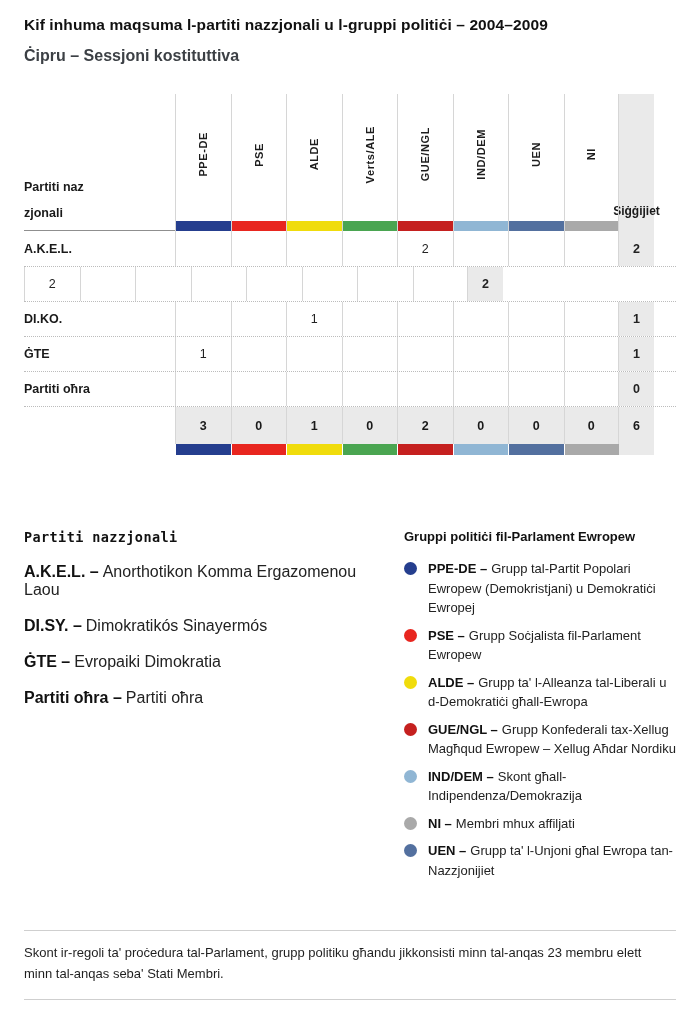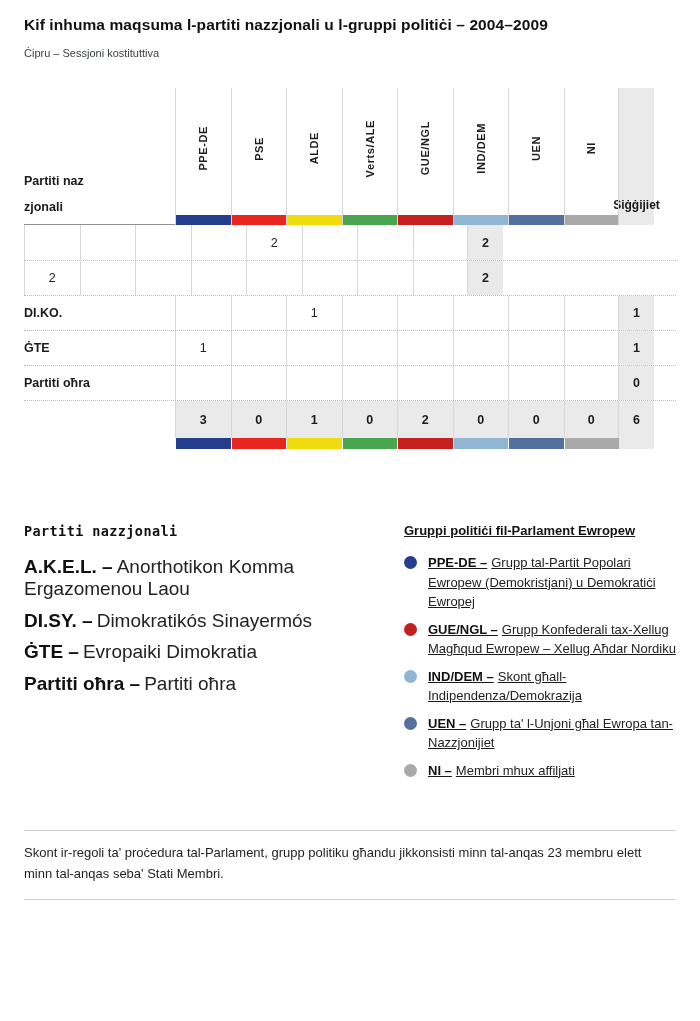--- a/index.html
+++ b/index.html
@@ -5,21 +5,21 @@
   * { margin:0; padding:0; box-sizing:border-box; }
   html,body { background:#ffffff; }
   body {
     width:700px; height:1021px; overflow:hidden;
     font-family:"Liberation Sans", sans-serif; color:#1a1a1a;
   }
   .page { padding:16px 24px 0 24px; width:700px; }
 
   
   .title { font-size:15.5px; font-weight:700; color:#111; letter-spacing:.1px; }
-  .subtitle { font-size:11px; font-weight:400; color:#3c4045; margin-top:13px; }
+  .subtitle { font-size:16px; font-weight:700; color:#3c4045; margin-top:13px; }
 
   
   .tbl { margin-top:29px; }
   .trow { display:flex; }
   .c-label { width:151px; }
   .c-g { width:55.5px; border-left:1px solid #d6d6d6; }
   .c-gr { border-right:1px solid #d6d6d6; }
   .c-seats { width:35px; background:#eaeaea; }
 
   .h-row { height:137px; }
@@ -40,23 +40,23 @@
   .t-row .c-label { background:#fff; }
   .t-row .c-g, .t-row .c-seats { background:#eaeaea; display:flex; align-items:center; justify-content:center; font-weight:700; font-size:12.5px; }
 
   .b-row { height:11px; }
   .b-row .c-g { border-left:1px solid #ffffff; }
 
   
   .legend { display:flex; margin-top:74px; }
   .leg-left { width:380px; flex:0 0 auto; padding-right:20px; }
   .leg-left h3 { font-family:"DejaVu Sans Mono", monospace; font-size:13.5px; font-weight:700; color:#111; margin-bottom:17px; letter-spacing:.4px; }
-  .lp-item { font-size:19px; margin-bottom:9.5px; color:#222; }
+  .lp-item { font-size:16px; margin-bottom:9.5px; color:#222;margin-top:18px; }
   .lp-item b { color:#111; margin-right:4px; }
-  .leg-right { flex:1;text-decoration:underline; }
+  .leg-right { flex:1; }
   .leg-right h3 { font-size:13px; font-weight:700; color:#111; margin-bottom:15px; }
   .lg-item { display:flex; margin-bottom:8px; }
   .dot { width:13px; height:13px; border-radius:50%; flex:0 0 auto; margin:3px 11px 0 0; }
   .lg-text { font-size:13px; line-height:19.5px; color:#222; }
   .lg-text b { color:#111; margin-right:4px;text-align:right; }
 
   
   .footnote { margin-top:42px; border-top:1px solid #cfcfcf; border-bottom:1px solid #cfcfcf; padding:11px 4px 14px 0; font-size:13px; line-height:1.65; color:#1f1f1f; }
 </style>
 </head>
@@ -102,20 +102,21 @@
         <span class="hbar" style="background-color: rgb(83, 112, 159);"></span>
       </div>
       <div class="c-g c-gr h-g">
         <span class="rot">NI</span>
         <span class="hbar" style="background-color: rgb(169, 169, 169);"></span>
       </div>
       <div class="c-seats h-seats">Siġġijiet</div>
     </div>
 
     <div class="trow d-row">
+      <div class="c-label">A.K.E.L.</div>
       <div class="c-g"></div>
       <div class="c-g"></div>
       <div class="c-g"></div>
       <div class="c-g"></div>
       <div class="c-g">2</div>
       <div class="c-g"></div>
       <div class="c-g"></div>
       <div class="c-g c-gr"></div>
       <div class="c-seats">2</div>
     </div>
@@ -208,33 +209,41 @@
     </div>
 
     <div class="leg-right">
       <h3>Gruppi politiċi fil-Parlament Ewropew</h3>
 
       <div class="lg-item">
         <span class="dot" style="background-color: rgb(37, 62, 142);"></span>
         <span class="lg-text"><b>PPE-DE –</b><span>Grupp tal-Partit Popolari Ewropew (Demokristjani) u Demokratiċi Ewropej</span></span>
       </div>
       <div class="lg-item">
+        <span class="dot" style="background-color: rgb(232, 38, 31);"></span>
+        <span class="lg-text"><b>PSE –</b><span>Grupp Soċjalista fil-Parlament Ewropew</span></span>
+      </div>
+      <div class="lg-item">
+        <span class="dot" style="background-color: rgb(240, 220, 12);"></span>
+        <span class="lg-text"><b>ALDE –</b><span>Grupp ta' l-Alleanza tal-Liberali u d-Demokratiċi għall-Ewropa</span></span>
+      </div>
+      <div class="lg-item">
         <span class="dot" style="background-color: rgb(197, 32, 31);"></span>
         <span class="lg-text"><b>GUE/NGL –</b><span>Grupp Konfederali tax-Xellug Magħqud Ewropew – Xellug Aħdar Nordiku</span></span>
       </div>
       <div class="lg-item">
         <span class="dot" style="background-color: rgb(144, 182, 212);"></span>
         <span class="lg-text"><b>IND/DEM –</b><span>Skont għall-Indipendenza/Demokrazija</span></span>
       </div>
       <div class="lg-item">
+        <span class="dot" style="background-color: rgb(169, 169, 169);"></span>
+        <span class="lg-text"><b>NI –</b><span>Membri mhux affiljati</span></span>
+      </div>
+      <div class="lg-item">
         <span class="dot" style="background-color: rgb(83, 112, 159);"></span>
         <span class="lg-text"><b>UEN –</b><span>Grupp ta' l-Unjoni għal Ewropa tan-Nazzjonijiet</span></span>
       </div>
-      <div class="lg-item">
-        <span class="dot" style="background-color: rgb(169, 169, 169);"></span>
-        <span class="lg-text"><b>NI –</b><span>Membri mhux affiljati</span></span>
-      </div>
     </div>
   </div>
 
   <div class="footnote">Skont ir-regoli ta' proċedura tal-Parlament, grupp politiku għandu jikkonsisti minn tal-anqas 23 membru elett minn tal-anqas seba' Stati Membri.</div>
 
 </div>
 
 </body></html>

